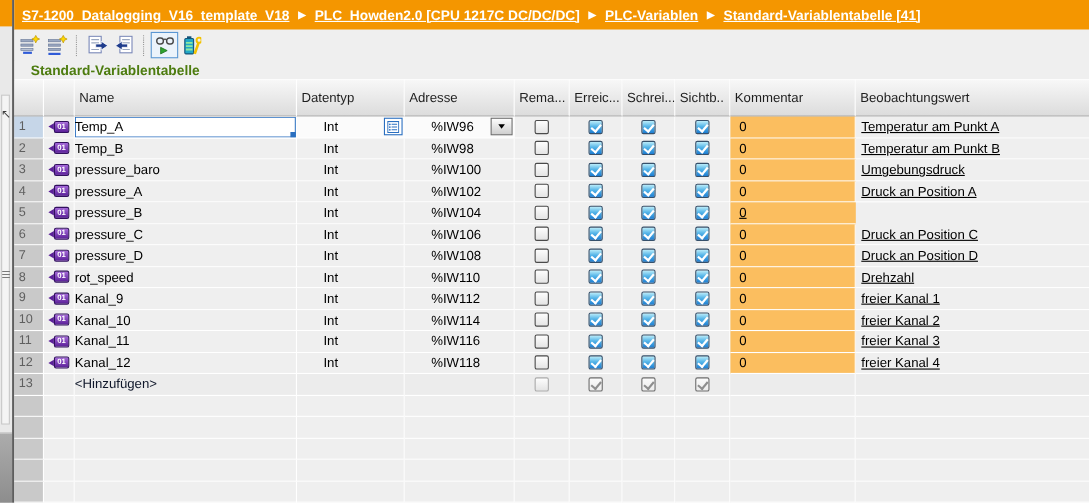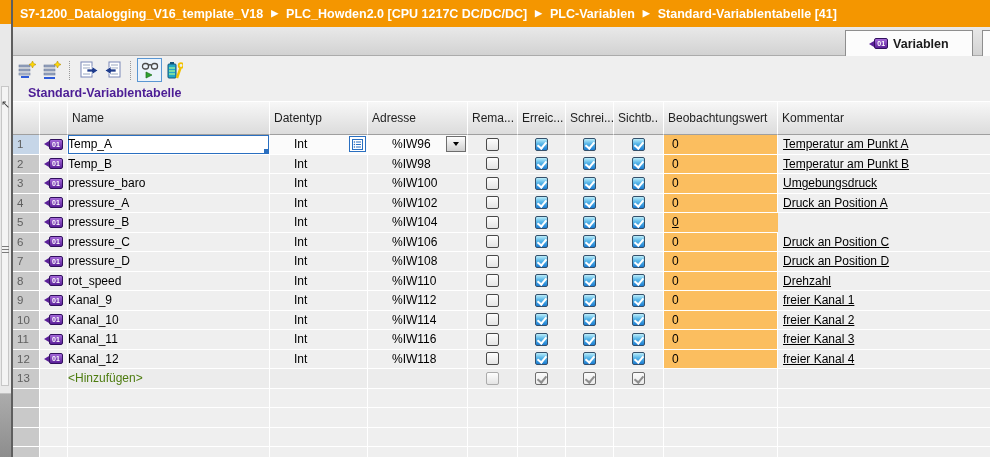--- a/index.html
+++ b/index.html
@@ -13,40 +13,40 @@
   .ls-corner{position:absolute;top:99px;left:0;width:11px;text-align:center;font-size:11px;color:#3c3c3c;line-height:11px;}
   .ls-grip{position:absolute;top:246px;left:2px;width:7px;height:9px;
            background:repeating-linear-gradient(180deg,#7a7a7a 0,#7a7a7a 1px,transparent 1px,transparent 3px);}
   .ls-bottom{position:absolute;bottom:0;left:0;width:11px;height:64px;background:linear-gradient(180deg,#ACACAC,#8D8D8D);border-top:1px solid #C2C2C2;box-sizing:border-box;}
   #vdivider{position:absolute;left:11px;top:0;width:2px;height:457px;background:#5E5E5E;}
   
   #main{position:absolute;left:13px;top:0;width:977px;height:457px;}
   
   #breadcrumb{height:27px;background:#F49600;display:flex;align-items:center;padding-left:7px;
               color:#fff;font-weight:bold;font-size:12.5px;white-space:nowrap;overflow:hidden;}
-  .bc-seg{margin-right:8px;cursor:default;}
+  .bc-seg{margin-right:8px;cursor:default;text-decoration:underline;}
   .bc-sep{margin-right:8px;font-size:9px;line-height:9px;}
   
   #tabstrip{height:29px;background:linear-gradient(180deg,#E9E9E9,#D2D2D2);position:relative;
             border-bottom:1px solid #ABABAB;box-sizing:border-box;}
   #editor-tab{position:absolute;left:832px;width:128px;top:3px;bottom:-1px;background:#FCFCFC;
               border:1px solid #8E8E8E;border-bottom:none;box-sizing:border-box;
               display:flex;align-items:center;justify-content:center;gap:5px;
               font-size:12.5px;font-weight:bold;color:#1c1c1c;}
   #tab-sliver{position:absolute;right:0;width:8px;top:3px;bottom:-1px;background:#FCFCFC;
               border:1px solid #8E8E8E;border-right:none;border-bottom:none;box-sizing:border-box;}
   
   #toolbar{height:28px;background:#EFEFEF;display:flex;align-items:center;padding-left:2px;}
   .tbtn{width:25px;height:24px;display:flex;align-items:center;justify-content:center;
         border:1px solid transparent;box-sizing:border-box;}
   .tbtn.active{border-color:#5A96D2;background:#EBF3FB;}
   .tsep{width:4px;height:19px;border-left:1px dotted #999;margin:0 2px 0 4px;}
   
   #table-title{height:17px;display:flex;align-items:center;padding-left:15px;
-               font-size:12.5px;font-weight:bold;color:#4c1d95;background:#EFEFEF;}
+               font-size:12.5px;font-weight:bold;color:#4d7c0f;background:#EFEFEF;}
   
   .trow{display:grid;grid-template-columns:27px 28px 202px 98px 100px 50px 48px 48px 50px 114px minmax(0,1fr);}
   #thead{height:34px;}
   #thead .hc{background:linear-gradient(180deg,#F7F7F7,#DCDCDC);border-right:1px solid #FFF;
              border-top:1px solid #FFF;border-bottom:1px solid #9F9F9F;box-sizing:border-box;
              font-size:12px;color:#1e1e1e;display:flex;align-items:center;padding-left:4px;
              white-space:nowrap;overflow:hidden;}
   #thead .hc:last-child{border-right:none;}
   .drow{height:19.5px;}
   .cell{border-right:1px solid #FFF;border-bottom:1px solid #FFF;box-sizing:border-box;
@@ -59,21 +59,21 @@
   .c-name{}
   .c-name.editing{background:#FFF;box-shadow:inset 0 0 0 1px #2A6FC0;position:relative;}
   .sel-handle{position:absolute;right:0;bottom:0;width:5px;height:5px;background:#2A6FC0;}
   .c-dtype,.c-addr{padding-left:24px;}
   .c-dtype.editing,.c-addr.editing{background:#FBFBFB;}
   .c-cb{justify-content:center;}
   .c-beob{background:#FBBE5F;padding-left:8px;}
   .c-komm{padding-left:5px;}
   .addrow .cell{background:#ECECEC;}
   .addrow .c-num{background:#C9C9C9;}
-  .addrow .c-name{color:#4d7c0f;}
+  .addrow .c-name{color:#0f172a;}
   
   .cb{width:13px;height:13px;border:1px solid #4A4A4A;border-radius:2px;box-sizing:border-box;
       background:linear-gradient(180deg,#FDFDFD,#E4E4E4);position:relative;flex:0 0 auto;}
   .cb.checked{background:linear-gradient(180deg,#BCEDFA 0%,#55B5E8 45%,#1D7DD2 100%);border-color:#35506B;}
   .cb.checked::after{content:"";position:absolute;left:3px;top:1px;width:4px;height:7px;
       border-right:2px solid #FFF;border-bottom:2px solid #FFF;transform:rotate(40deg);}
   .cb.gray{background:linear-gradient(180deg,#FAFAFA,#ECECEC);border-color:#6E6E6E;}
   .cb.gray::after{content:"";position:absolute;left:3px;top:1px;width:4px;height:7px;
       border-right:2px solid #8E8E8E;border-bottom:2px solid #8E8E8E;transform:rotate(40deg);}
   .cb.pale{border-color:#ABABAB;}
@@ -109,30 +109,20 @@
   <div id="breadcrumb">
       <span class="bc-seg">S7-1200_Datalogging_V16_template_V18</span>
       <span class="bc-sep">▶</span>
       <span class="bc-seg">PLC_Howden2.0 [CPU 1217C DC/DC/DC]</span>
       <span class="bc-sep">▶</span>
       <span class="bc-seg">PLC-Variablen</span>
       <span class="bc-sep">▶</span>
       <span class="bc-seg">Standard-Variablentabelle [41]</span>
     </div>
 
-  <div id="tabstrip">
-    <div id="editor-tab">
-      <span class="tagicon">
-        <i class="tg-arr"></i>
-          <i class="tg-box">01</i>
-      </span>
-      <span>Variablen</span>
-    </div>
-    <div id="tab-sliver"></div>
-  </div>
 
   <div id="toolbar">
     <div class="tbtn">
       <svg width="19" height="18" viewBox="0 0 19 18">
         <rect x="1" y="4" width="11" height="2" fill="#9AA7C0" stroke="#6A7A9A" stroke-width="0.6"></rect>
         <rect x="1" y="8" width="11" height="2" fill="#9AA7C0" stroke="#6A7A9A" stroke-width="0.6"></rect>
         <rect x="1" y="12" width="11" height="2" fill="#B9C2D4" stroke="#6A7A9A" stroke-width="0.6"></rect>
         <rect x="3" y="15" width="8" height="2" fill="#2F5BD8"></rect>
         <path d="M14.5 0 L15.6 2.4 L18 3.5 L15.6 4.6 L14.5 7 L13.4 4.6 L11 3.5 L13.4 2.4 Z" fill="#FFD800" stroke="#B89000" stroke-width="0.6"></path>
       </svg>
@@ -192,22 +182,22 @@
   <div class="trow" id="thead">
     <div class="hc"></div>
     <div class="hc"></div>
     <div class="hc">Name</div>
     <div class="hc">Datentyp</div>
     <div class="hc">Adresse</div>
     <div class="hc">Rema...</div>
     <div class="hc">Erreic...</div>
     <div class="hc">Schrei...</div>
     <div class="hc">Sichtb..</div>
+    <div class="hc">Kommentar</div>
     <div class="hc">Beobachtungswert</div>
-    <div class="hc">Kommentar</div>
   </div>
 
   <div id="tbody">
       <div class="trow drow">
         <div class="cell c-num sel">1</div>
         <div class="cell c-icon">
           <span class="tagicon">
             <i class="tg-arr"></i>
             <i class="tg-box">01</i>
           </span>

